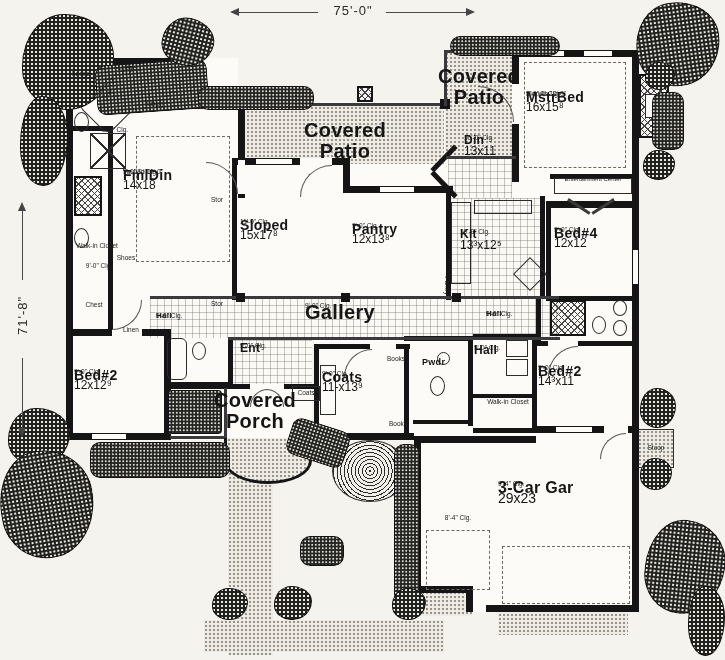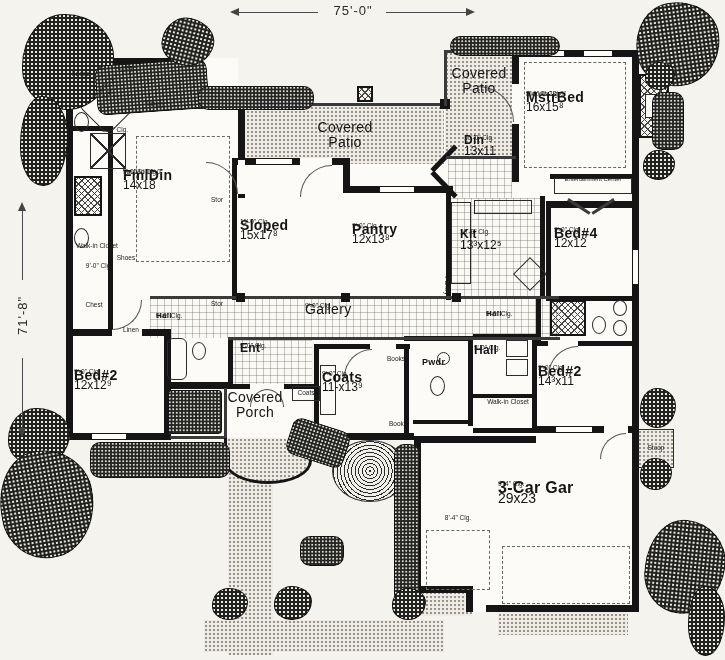--- a/index.html
+++ b/index.html
@@ -22,21 +22,21 @@
   .hatch{border:2px solid #151515;background:repeating-linear-gradient(45deg,#444 0 1px,transparent 1px 4.5px),repeating-linear-gradient(-45deg,#444 0 1px,transparent 1px 4.5px)}
   .xbox{border:1.6px solid #2c2c2c;background:
     linear-gradient(45deg,transparent calc(50% - .8px),#2c2c2c calc(50% - .8px),#2c2c2c calc(50% + .8px),transparent calc(50% + .8px)),
     linear-gradient(-45deg,transparent calc(50% - .8px),#2c2c2c calc(50% - .8px),#2c2c2c calc(50% + .8px),transparent calc(50% + .8px))}
   .arc{border-top:1.3px solid #555;border-left:1.3px solid #555;border-top-left-radius:100%}
   .win{background:#fcfbf8;border-top:1.6px solid #151515;border-bottom:1.6px solid #151515}
   .rl{text-align:center;line-height:1.05}
   .rname{font-weight:bold;font-size:14px;letter-spacing:.3px}
   .rsize{font-size:12px;margin-top:11px}
   .rnote{font-size:6.5px;margin-top:1px;color:#222}
-  .light .rname{font-weight:400;font-size:14px}
+  .light .rname{font-weight:700;font-size:20px}
   .big .rname{font-size:16px}
   .big .rsize{font-size:14px}
   .med .rname{font-size:12px}
   .sm .rname{font-size:9px}
   .xs .rname{font-size:8px}
   .ml{font-size:6.5px;line-height:1.1;text-align:center;color:#1c1c1c}
   .dimtext{font-size:13px;color:#2b2b2b;letter-spacing:1px}
   .dline{background:#4a4a4a}
   .ah{width:0;height:0;border-style:solid;background:none}
 </style>

